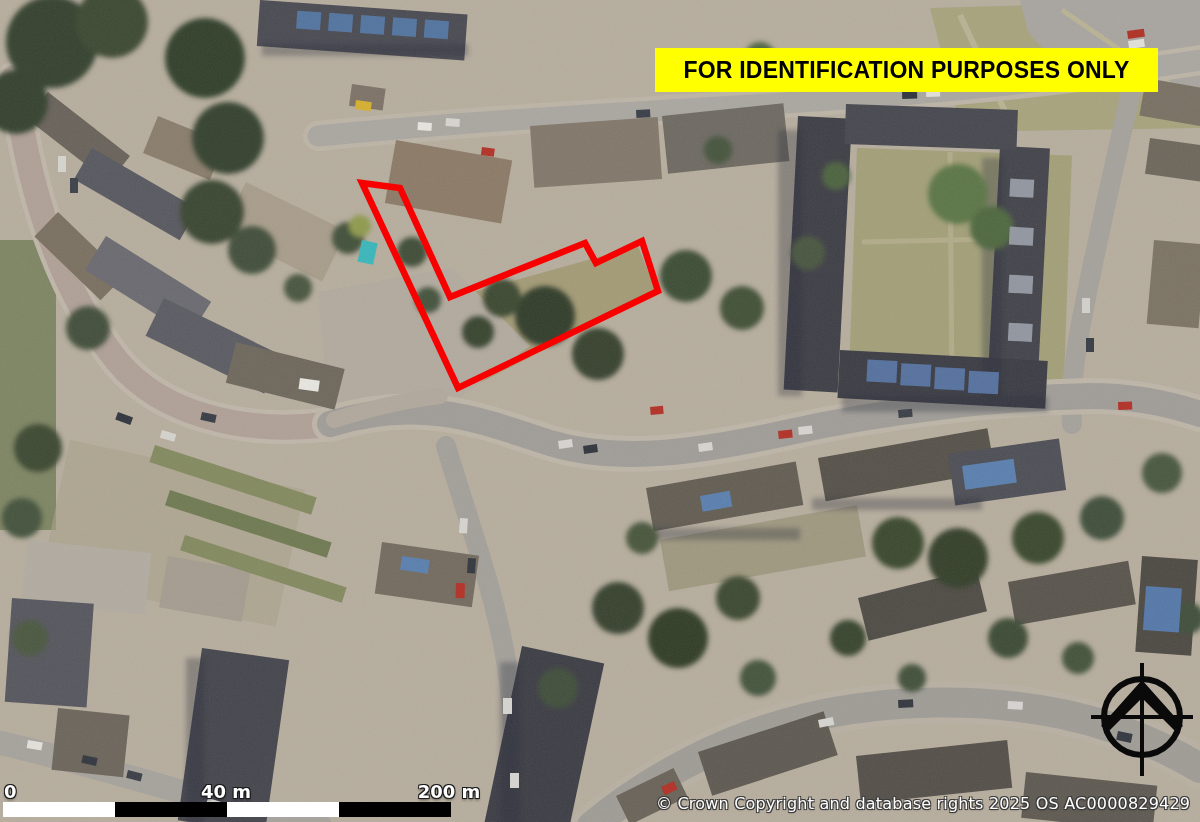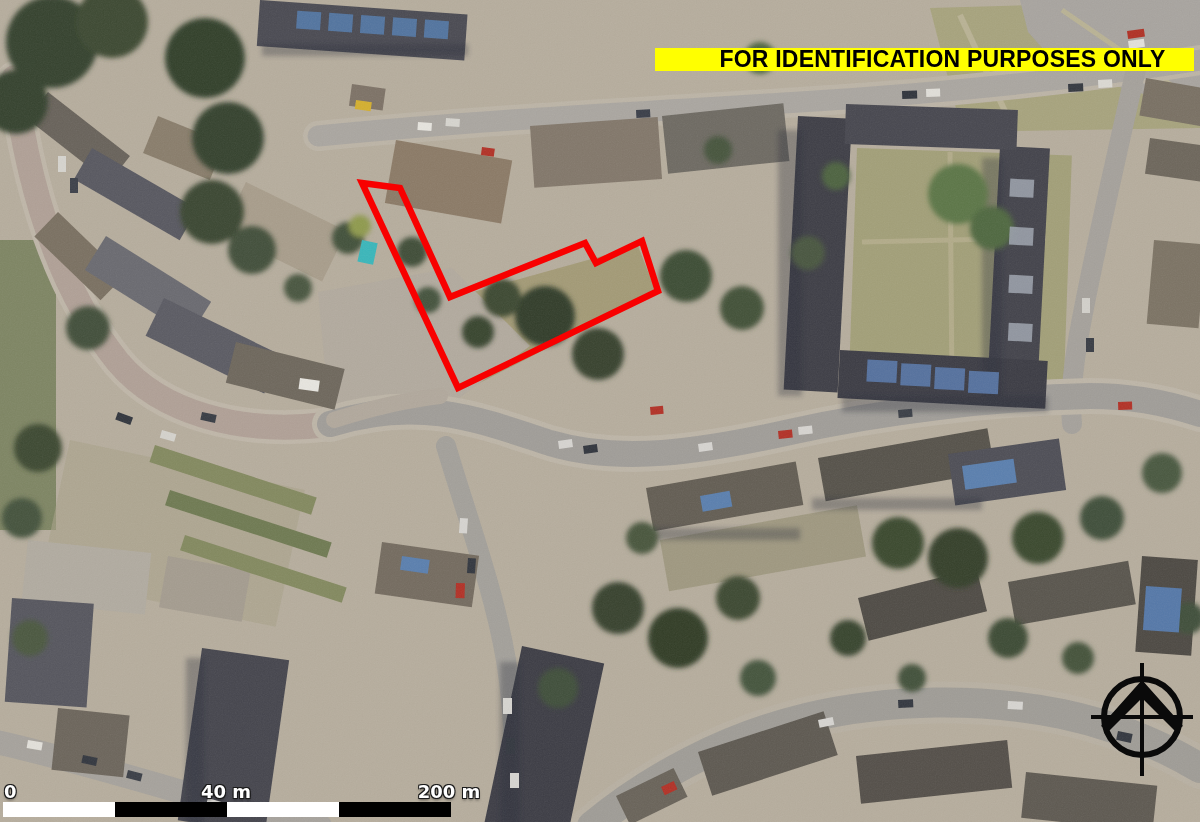--- a/index.html
+++ b/index.html
@@ -2,24 +2,24 @@
 <html><head>
 <meta charset="utf-8">
 <style>
   html,body{margin:0;padding:0;background:#222;}
   .stage{position:relative;width:1200px;height:822px;overflow:hidden;
          font-family:"DejaVu Sans",sans-serif;background:#b6ad9d;}
   .layer{position:absolute;left:0;top:0;width:1200px;height:822px;}
   
   .boundary{fill:none;stroke:#f80000;stroke-width:6.5;stroke-linejoin:miter;stroke-miterlimit:12;}
   
-  .banner{position:absolute;left:655px;top:48px;width:503px;height:23px;
+  .banner{position:absolute;left:655px;top:48px;width:503px;height:44px;
           background:#ffff00;color:#000;display:flex;align-items:center;justify-content:center;
           font-family:"Liberation Sans",sans-serif;font-weight:bold;font-size:23px;
-          letter-spacing:.2px;white-space:nowrap;padding-left:36px;}
+          letter-spacing:.2px;white-space:nowrap;}
   
   .scalebar{position:absolute;left:0;top:0;width:1200px;height:822px;pointer-events:none;}
   .scale-label{position:absolute;top:782px;color:#fff;font-weight:bold;font-size:18px;line-height:20px;
        text-shadow:-1px -1px 0 #1a1a1a,1px -1px 0 #1a1a1a,-1px 1px 0 #1a1a1a,1px 1px 0 #1a1a1a,0 2px 3px rgba(0,0,0,.55);
        white-space:nowrap;}
   .scale-label.l0{left:4px;}
   .scale-label.l50{left:226px;transform:translateX(-50%);}
   .scale-label.l100{left:449px;transform:translateX(-50%);}
   .scale-segments{position:absolute;left:3px;top:802px;height:15px;display:flex;}
   .scale-segments .seg{height:100%;}
@@ -274,20 +274,21 @@
     <span class="scale-label l50">40 m</span>
     <span class="scale-label l100">200 m</span>
     <div class="scale-segments" id="scale-segments">
         <div class="seg" style="width: 112px; background: rgb(255, 255, 255);"></div>
         <div class="seg" style="width: 112px; background: rgb(0, 0, 0);"></div>
         <div class="seg" style="width: 112px; background: rgb(255, 255, 255);"></div>
         <div class="seg" style="width: 112px; background: rgb(0, 0, 0);"></div>
       </div>
   </div>
 
+  <div class="copyright">© Crown Copyright and database rights 2025 OS AC0000829429</div>
 
   <svg class="north" viewBox="-61 -64 122 128">
     <g stroke="#0a0a0a" fill="none">
       <line x1="0" y1="-54" x2="0" y2="59" stroke-width="4"></line>
       <line x1="-51" y1="0" x2="51" y2="0" stroke-width="4"></line>
       <circle cx="0" cy="0" r="38" stroke-width="6"></circle>
     </g>
     <polygon points="-41,9 0,-37 41,9 33,14 0,-19 -33,14" fill="#0a0a0a"></polygon>
   </svg>
 

